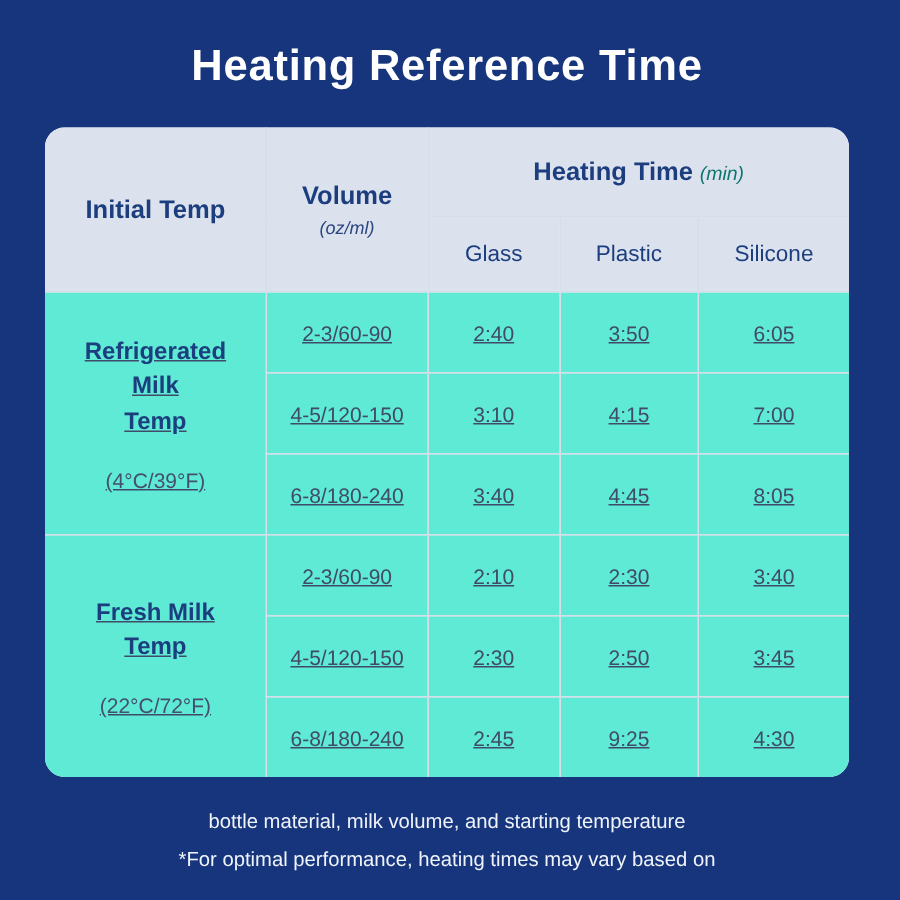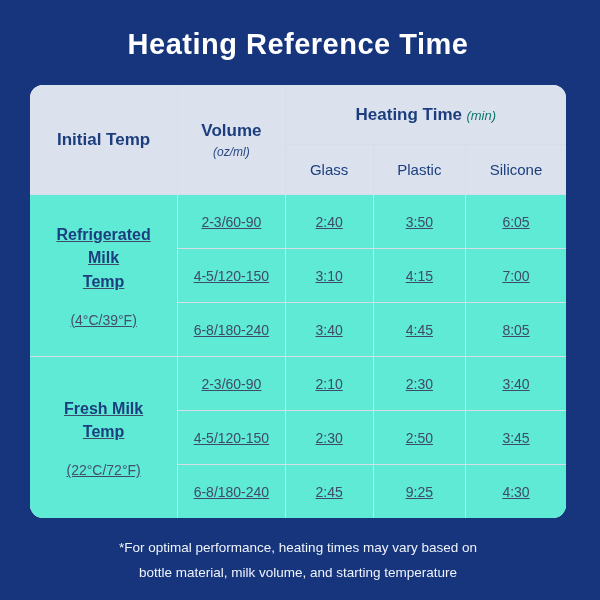--- a/index.html
+++ b/index.html
@@ -150,17 +150,17 @@
           <td>6-8/180-240</td>
           <td>2:45</td>
           <td>9:25</td>
           <td>4:30</td>
         </tr>
       </tbody>
     </table>
   </div>
 
   <div class="footnote">
+    <span>bottle material, milk volume, and starting temperature</span>
     <span>*For optimal performance, heating times may vary based on</span>
-    <span>bottle material, milk volume, and starting temperature</span>
   </div>
 
 </div>
 
 </body></html>

